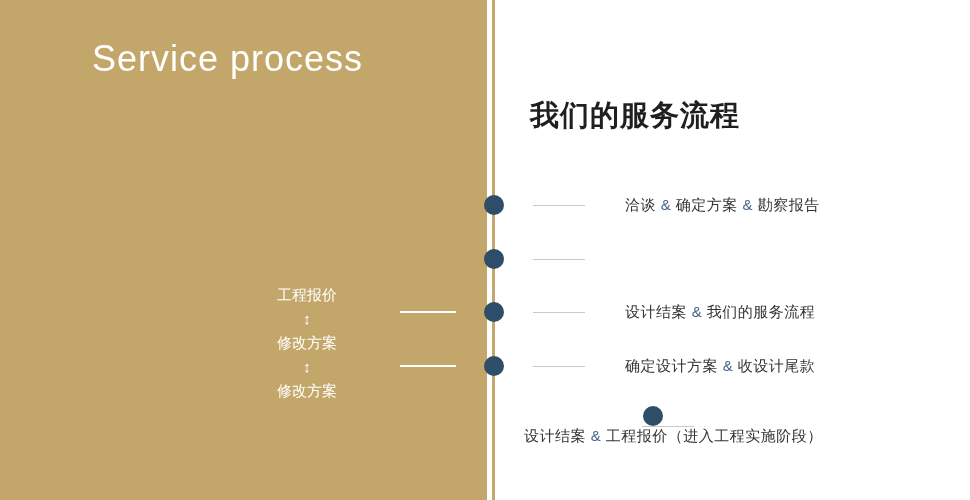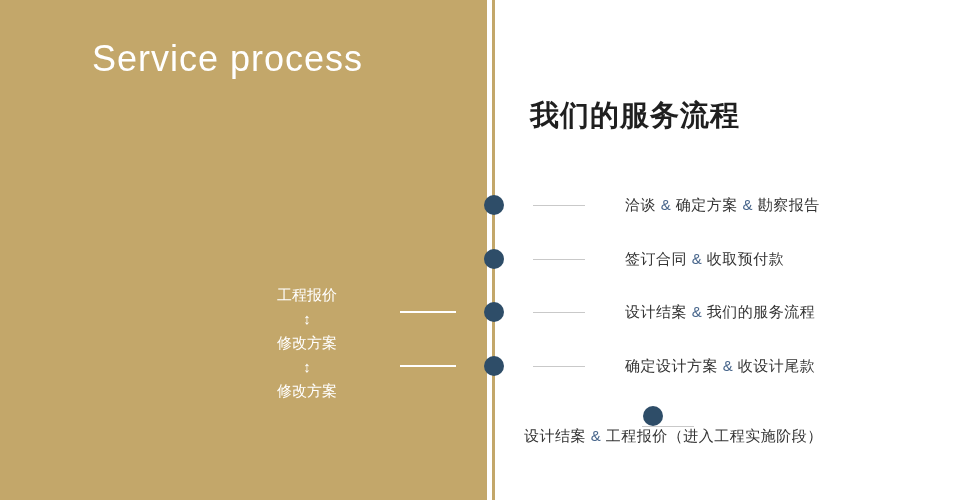--- a/index.html
+++ b/index.html
@@ -117,21 +117,20 @@
 
   <div>
       <div class="step-row" style="top: 195px;">
         <span class="dot"></span>
         <span class="gray-line"></span>
         <span class="step-text"><span>洽谈</span><span class="amp"> &amp; </span><span>确定方案</span><span class="amp"> &amp; </span><span>勘察报告</span></span>
       </div>
       <div class="step-row" style="top: 249px;">
         <span class="dot"></span>
         <span class="gray-line"></span>
-        <span class="step-text"><span>签订合同</span><span class="amp"> &amp; </span><span>收取预付款</span></span>
       </div>
       <div class="step-row" style="top: 302px;">
         <span class="dot"></span>
         <span class="gray-line"></span>
         <span class="step-text"><span>设计结案</span><span class="amp"> &amp; </span><span>我们的服务流程</span></span>
       </div>
       <div class="step-row" style="top: 356px;">
         <span class="dot"></span>
         <span class="gray-line"></span>
         <span class="step-text"><span>确定设计方案</span><span class="amp"> &amp; </span><span>收设计尾款</span></span>

